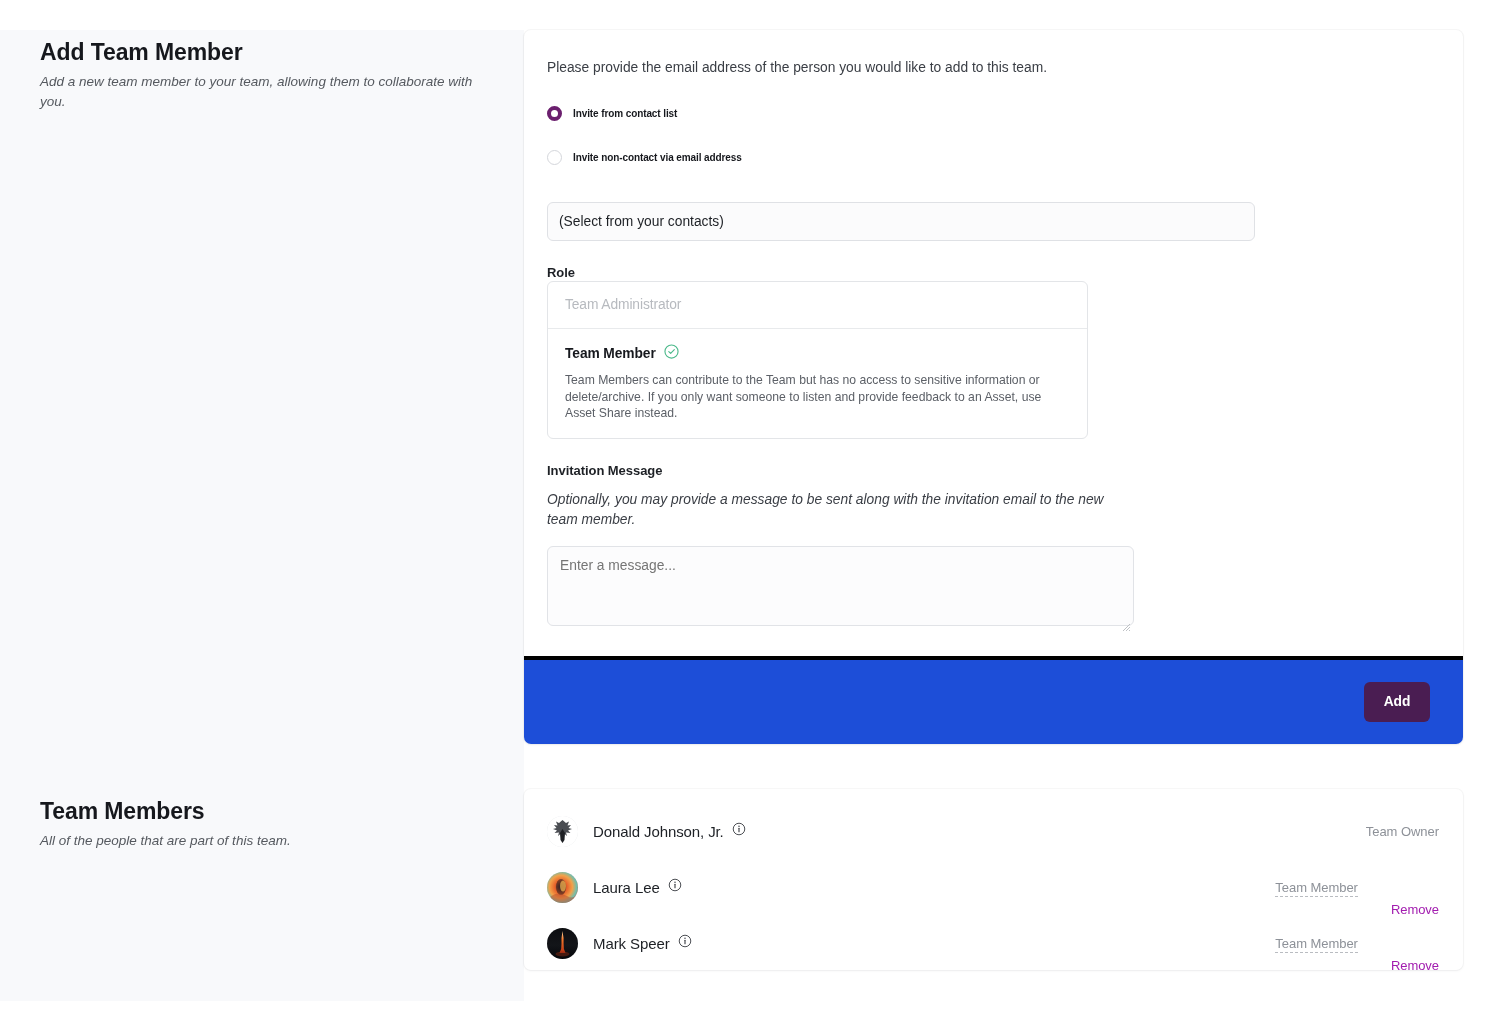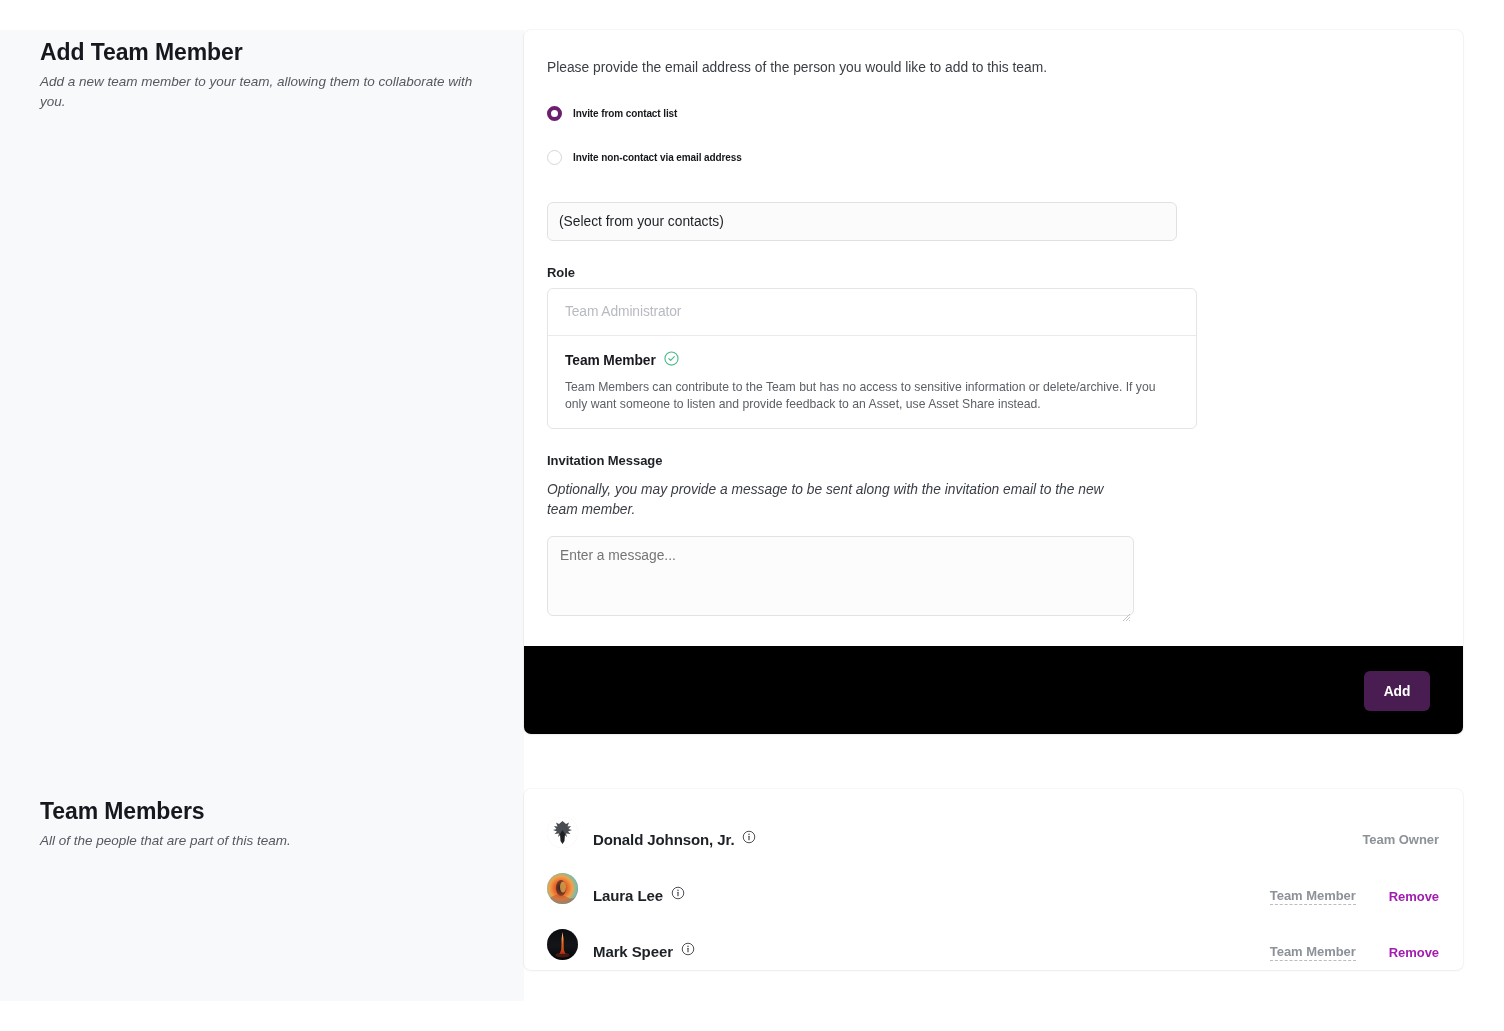--- a/index.html
+++ b/index.html
@@ -104,21 +104,21 @@
   .radio-label {
     font-size: 10px;
     font-weight: 700;
     color: #16181d;
     letter-spacing: -0.1px;
   }
 
   
   .contact-select {
     margin-top: 34px;
-    width: 630px;
+    width: 708px;
     height: 39px;
     background: #fbfbfc;
     border: 1px solid #dfe1e5;
     border-radius: 6px;
     display: flex;
     align-items: center;
     padding: 12px 11px;
     font-size: 13.8px;
     color: #1d2025;
     cursor: pointer;
@@ -127,22 +127,22 @@
   
   .field-label {
     margin-top: 24px;
     font-size: 13px;
     font-weight: 700;
     color: #1d2025;
     letter-spacing: -0.05px;
   }
 
   .role-list {
-    margin-top: 8px;
-    width: 650px;
+    margin-top: 1px;
+    width: 541px;
     border: 1px solid #e3e5e8;
     border-radius: 6px;
     overflow: hidden;
     background: #fff;
   }
   .role-opt {
     padding: 15px 16px 16px 17px;
     cursor: pointer;
   }
   .role-opt + .role-opt { border-top: 1px solid #e8eaec; }
@@ -196,22 +196,22 @@
   .msg-wrap { position: relative; width: 587px; }
   .resize-grip {
     position: absolute;
     right: 3px; bottom: 2px;
     width: 10px; height: 10px;
     pointer-events: none;
   }
 
   
   .card-footer {
-    background: #000000;
-    border-top: 2px solid #000000;
+    background: #1d4ed8;
+    border-top: 4px solid #000000;
     border-radius: 0 0 7px 7px;
     height: 88px;
     display: flex;
     align-items: center;
     justify-content: flex-end;
     padding-right: 33px;
   }
   .btn-add {
     background: #4a1d52;
     color: #ffffff;
@@ -231,25 +231,24 @@
   .members-card {
     position: relative;
     width: 939px;
     background: #ffffff;
     border-radius: 7px;
     box-shadow: 0 1px 3px rgba(20,24,32,0.05), 0 0 0 1px rgba(20,24,32,0.03);
     padding: 25px 0 10px 0;
   }
   .member-row {
     display: flex;
-    align-items: flex-end;
+    align-items: center;
     height: 34px;
     padding: 0 24px 0 23px;
     margin-bottom: 22px;
-    font-weight: bold;
   }
   .member-row:last-child { margin-bottom: 0; }
 
   .avatar {
     width: 31px; height: 31px;
     border-radius: 50%;
     flex: 0 0 31px;
     overflow: hidden;
     background: #dfe1e4;
   }

